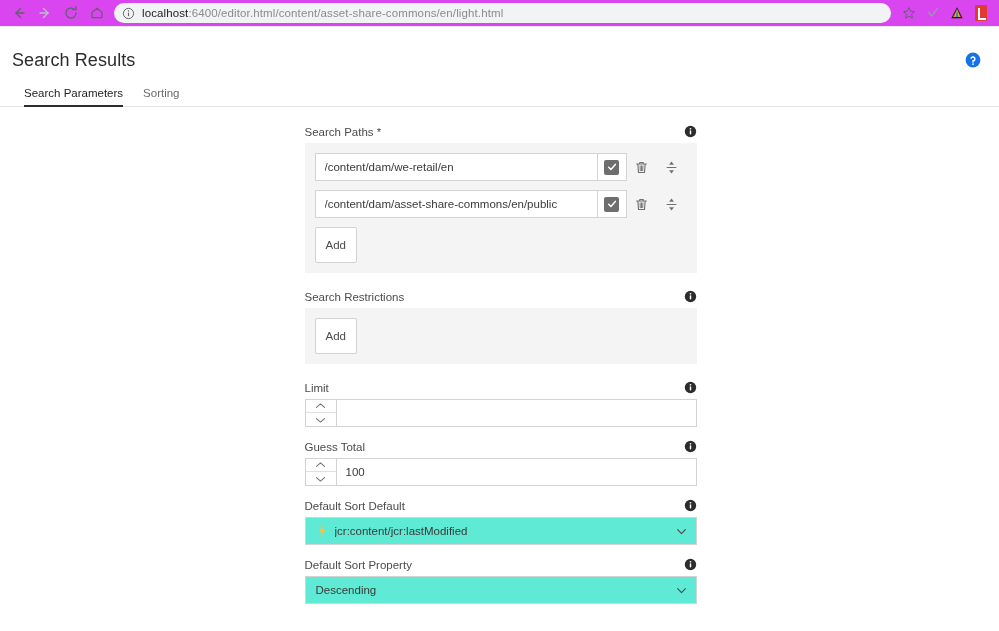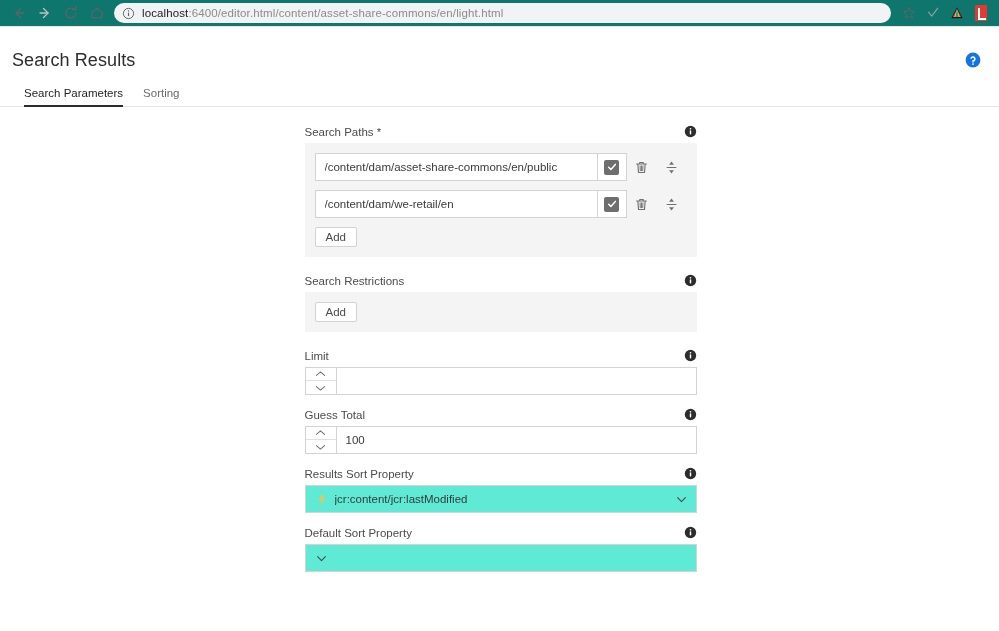--- a/index.html
+++ b/index.html
@@ -8,21 +8,21 @@
     width: 999px; height: 631px;
     background: #ffffff;
     font-family: "Liberation Sans", sans-serif;
     color: #2c2c2c;
     overflow: hidden;
   }
 
   
   .browser-bar {
     height: 27px;
-    background: #0f766e;
+    background: #d946ef;
     display: flex;
     align-items: center;
     padding: 0 6px;
     border-bottom: 1px solid #e8e8e8;
   }
   .nav-btn {
     width: 26px; height: 26px;
     display: flex; align-items: center; justify-content: center;
     flex: 0 0 auto;
   }
@@ -191,21 +191,21 @@
     align-items: center;
     justify-content: center;
     flex: 0 0 auto;
     cursor: pointer;
   }
   .add-btn {
     display: inline-flex;
     align-items: center;
     justify-content: center;
     min-width: 39px;
-    height: 20px;
+    height: 36px;
     padding: 0 10px;
     border: 1px solid #d3d3d3;
     background: #fff;
     border-radius: 2px;
     font-size: 11.5px;
     color: #4b4b4b;
     cursor: pointer;
     font-family: "Liberation Sans", sans-serif;
   }
 
@@ -378,20 +378,48 @@
     <div class="field-label-row">
       <span class="field-label">Search Paths *</span>
       <svg class="info-dot" viewBox="0 0 16 16">
         <circle cx="8" cy="8" r="7" fill="#2c2c2c"></circle>
         <circle cx="8" cy="4.6" r="1.05" fill="#fff"></circle>
         <rect x="7.1" y="6.6" width="1.8" height="5.1" rx="0.8" fill="#fff"></rect>
       </svg>
     </div>
 
     <div class="multifield">
+
+      <div class="mf-row">
+        <div class="mf-input-group">
+          <input class="mf-input" type="text" value="/content/dam/we-retail/en" style="">
+          <div class="mf-check-cell">
+            <span class="cbx-on">
+              <svg width="10" height="10" viewBox="0 0 12 12">
+                <path d="M2 6.3 L4.7 9 L10 2.9" fill="none" stroke="#fff" stroke-width="1.8" stroke-linecap="round" stroke-linejoin="round"></path>
+              </svg>
+            </span>
+          </div>
+        </div>
+        <div class="icon-btn">
+          <svg width="15" height="15" viewBox="0 0 16 16">
+            <path d="M2.8 4.2 L13.2 4.2" stroke="#707070" stroke-width="1.2" stroke-linecap="round"></path>
+            <path d="M6.1 4.2 L6.1 2.7 L9.9 2.7 L9.9 4.2" fill="none" stroke="#707070" stroke-width="1.2" stroke-linejoin="round"></path>
+            <path d="M4.1 4.2 L4.8 13.3 L11.2 13.3 L11.9 4.2" fill="none" stroke="#707070" stroke-width="1.2" stroke-linejoin="round"></path>
+            <path d="M6.5 6.3 L6.7 11.4 M8 6.3 L8 11.4 M9.5 6.3 L9.3 11.4" stroke="#707070" stroke-width="1" stroke-linecap="round"></path>
+          </svg>
+        </div>
+        <div class="icon-btn">
+          <svg width="15" height="15" viewBox="0 0 16 16">
+            <path d="M8 1.7 L10.6 5 L5.4 5 Z" fill="#707070"></path>
+            <path d="M8 14.3 L10.6 11 L5.4 11 Z" fill="#707070"></path>
+            <line x1="3.3" y1="8" x2="12.7" y2="8" stroke="#707070" stroke-width="1.2" stroke-linecap="round"></line>
+          </svg>
+        </div>
+      </div>
 
       <div class="mf-row">
         <div class="mf-input-group">
           <input class="mf-input" type="text" value="/content/dam/asset-share-commons/en/public" style="">
           <div class="mf-check-cell">
             <span class="cbx-on">
               <svg width="10" height="10" viewBox="0 0 12 12">
                 <path d="M2 6.3 L4.7 9 L10 2.9" fill="none" stroke="#fff" stroke-width="1.8" stroke-linecap="round" stroke-linejoin="round"></path>
               </svg>
             </span>
@@ -407,48 +435,20 @@
         </div>
         <div class="icon-btn">
           <svg width="15" height="15" viewBox="0 0 16 16">
             <path d="M8 1.7 L10.6 5 L5.4 5 Z" fill="#707070"></path>
             <path d="M8 14.3 L10.6 11 L5.4 11 Z" fill="#707070"></path>
             <line x1="3.3" y1="8" x2="12.7" y2="8" stroke="#707070" stroke-width="1.2" stroke-linecap="round"></line>
           </svg>
         </div>
       </div>
 
-      <div class="mf-row">
-        <div class="mf-input-group">
-          <input class="mf-input" type="text" value="/content/dam/we-retail/en" style="">
-          <div class="mf-check-cell">
-            <span class="cbx-on">
-              <svg width="10" height="10" viewBox="0 0 12 12">
-                <path d="M2 6.3 L4.7 9 L10 2.9" fill="none" stroke="#fff" stroke-width="1.8" stroke-linecap="round" stroke-linejoin="round"></path>
-              </svg>
-            </span>
-          </div>
-        </div>
-        <div class="icon-btn">
-          <svg width="15" height="15" viewBox="0 0 16 16">
-            <path d="M2.8 4.2 L13.2 4.2" stroke="#707070" stroke-width="1.2" stroke-linecap="round"></path>
-            <path d="M6.1 4.2 L6.1 2.7 L9.9 2.7 L9.9 4.2" fill="none" stroke="#707070" stroke-width="1.2" stroke-linejoin="round"></path>
-            <path d="M4.1 4.2 L4.8 13.3 L11.2 13.3 L11.9 4.2" fill="none" stroke="#707070" stroke-width="1.2" stroke-linejoin="round"></path>
-            <path d="M6.5 6.3 L6.7 11.4 M8 6.3 L8 11.4 M9.5 6.3 L9.3 11.4" stroke="#707070" stroke-width="1" stroke-linecap="round"></path>
-          </svg>
-        </div>
-        <div class="icon-btn">
-          <svg width="15" height="15" viewBox="0 0 16 16">
-            <path d="M8 1.7 L10.6 5 L5.4 5 Z" fill="#707070"></path>
-            <path d="M8 14.3 L10.6 11 L5.4 11 Z" fill="#707070"></path>
-            <line x1="3.3" y1="8" x2="12.7" y2="8" stroke="#707070" stroke-width="1.2" stroke-linecap="round"></line>
-          </svg>
-        </div>
-      </div>
-
       <button class="add-btn">Add</button>
     </div>
 
     <div class="spacer-18"></div>
 
     <div class="field-label-row">
       <span class="field-label">Search Restrictions</span>
       <svg class="info-dot" viewBox="0 0 16 16">
         <circle cx="8" cy="8" r="7" fill="#2c2c2c"></circle>
         <circle cx="8" cy="4.6" r="1.05" fill="#fff"></circle>
@@ -507,21 +507,21 @@
             <path d="M1.6 2.4 L6 6.2 L10.4 2.4" fill="none" stroke="#707070" stroke-width="1.1" stroke-linecap="round" stroke-linejoin="round"></path>
           </svg>
         </div>
       </div>
       <input class="num-input" type="text" value="100" style="">
     </div>
 
     <div class="spacer-14"></div>
 
     <div class="field-label-row">
-      <span class="field-label">Results Sort Property</span>
+      <span class="field-label">Default Sort Default</span>
       <svg class="info-dot" viewBox="0 0 16 16">
         <circle cx="8" cy="8" r="7" fill="#2c2c2c"></circle>
         <circle cx="8" cy="4.6" r="1.05" fill="#fff"></circle>
         <rect x="7.1" y="6.6" width="1.8" height="5.1" rx="0.8" fill="#fff"></rect>
       </svg>
     </div>
     <div class="selfield">
       <svg class="sel-bolt" viewBox="0 0 12 16">
         <path d="M7.4 1 L2 8.9 L5.3 8.9 L4.1 15 L9.8 6.6 L6.3 6.6 Z" fill="#f5c344"></path>
       </svg>
@@ -535,20 +535,21 @@
 
     <div class="field-label-row">
       <span class="field-label">Default Sort Property</span>
       <svg class="info-dot" viewBox="0 0 16 16">
         <circle cx="8" cy="8" r="7" fill="#2c2c2c"></circle>
         <circle cx="8" cy="4.6" r="1.05" fill="#fff"></circle>
         <rect x="7.1" y="6.6" width="1.8" height="5.1" rx="0.8" fill="#fff"></rect>
       </svg>
     </div>
     <div class="selfield">
+      <span class="sel-value">Descending</span>
       <svg class="chev" viewBox="0 0 12 12">
         <path d="M1.8 4 L6 8.4 L10.2 4" fill="none" stroke="#4b4b4b" stroke-width="1.2" stroke-linecap="round" stroke-linejoin="round"></path>
       </svg>
     </div>
 
 
   </div>
 </div>
 
 </body></html>

